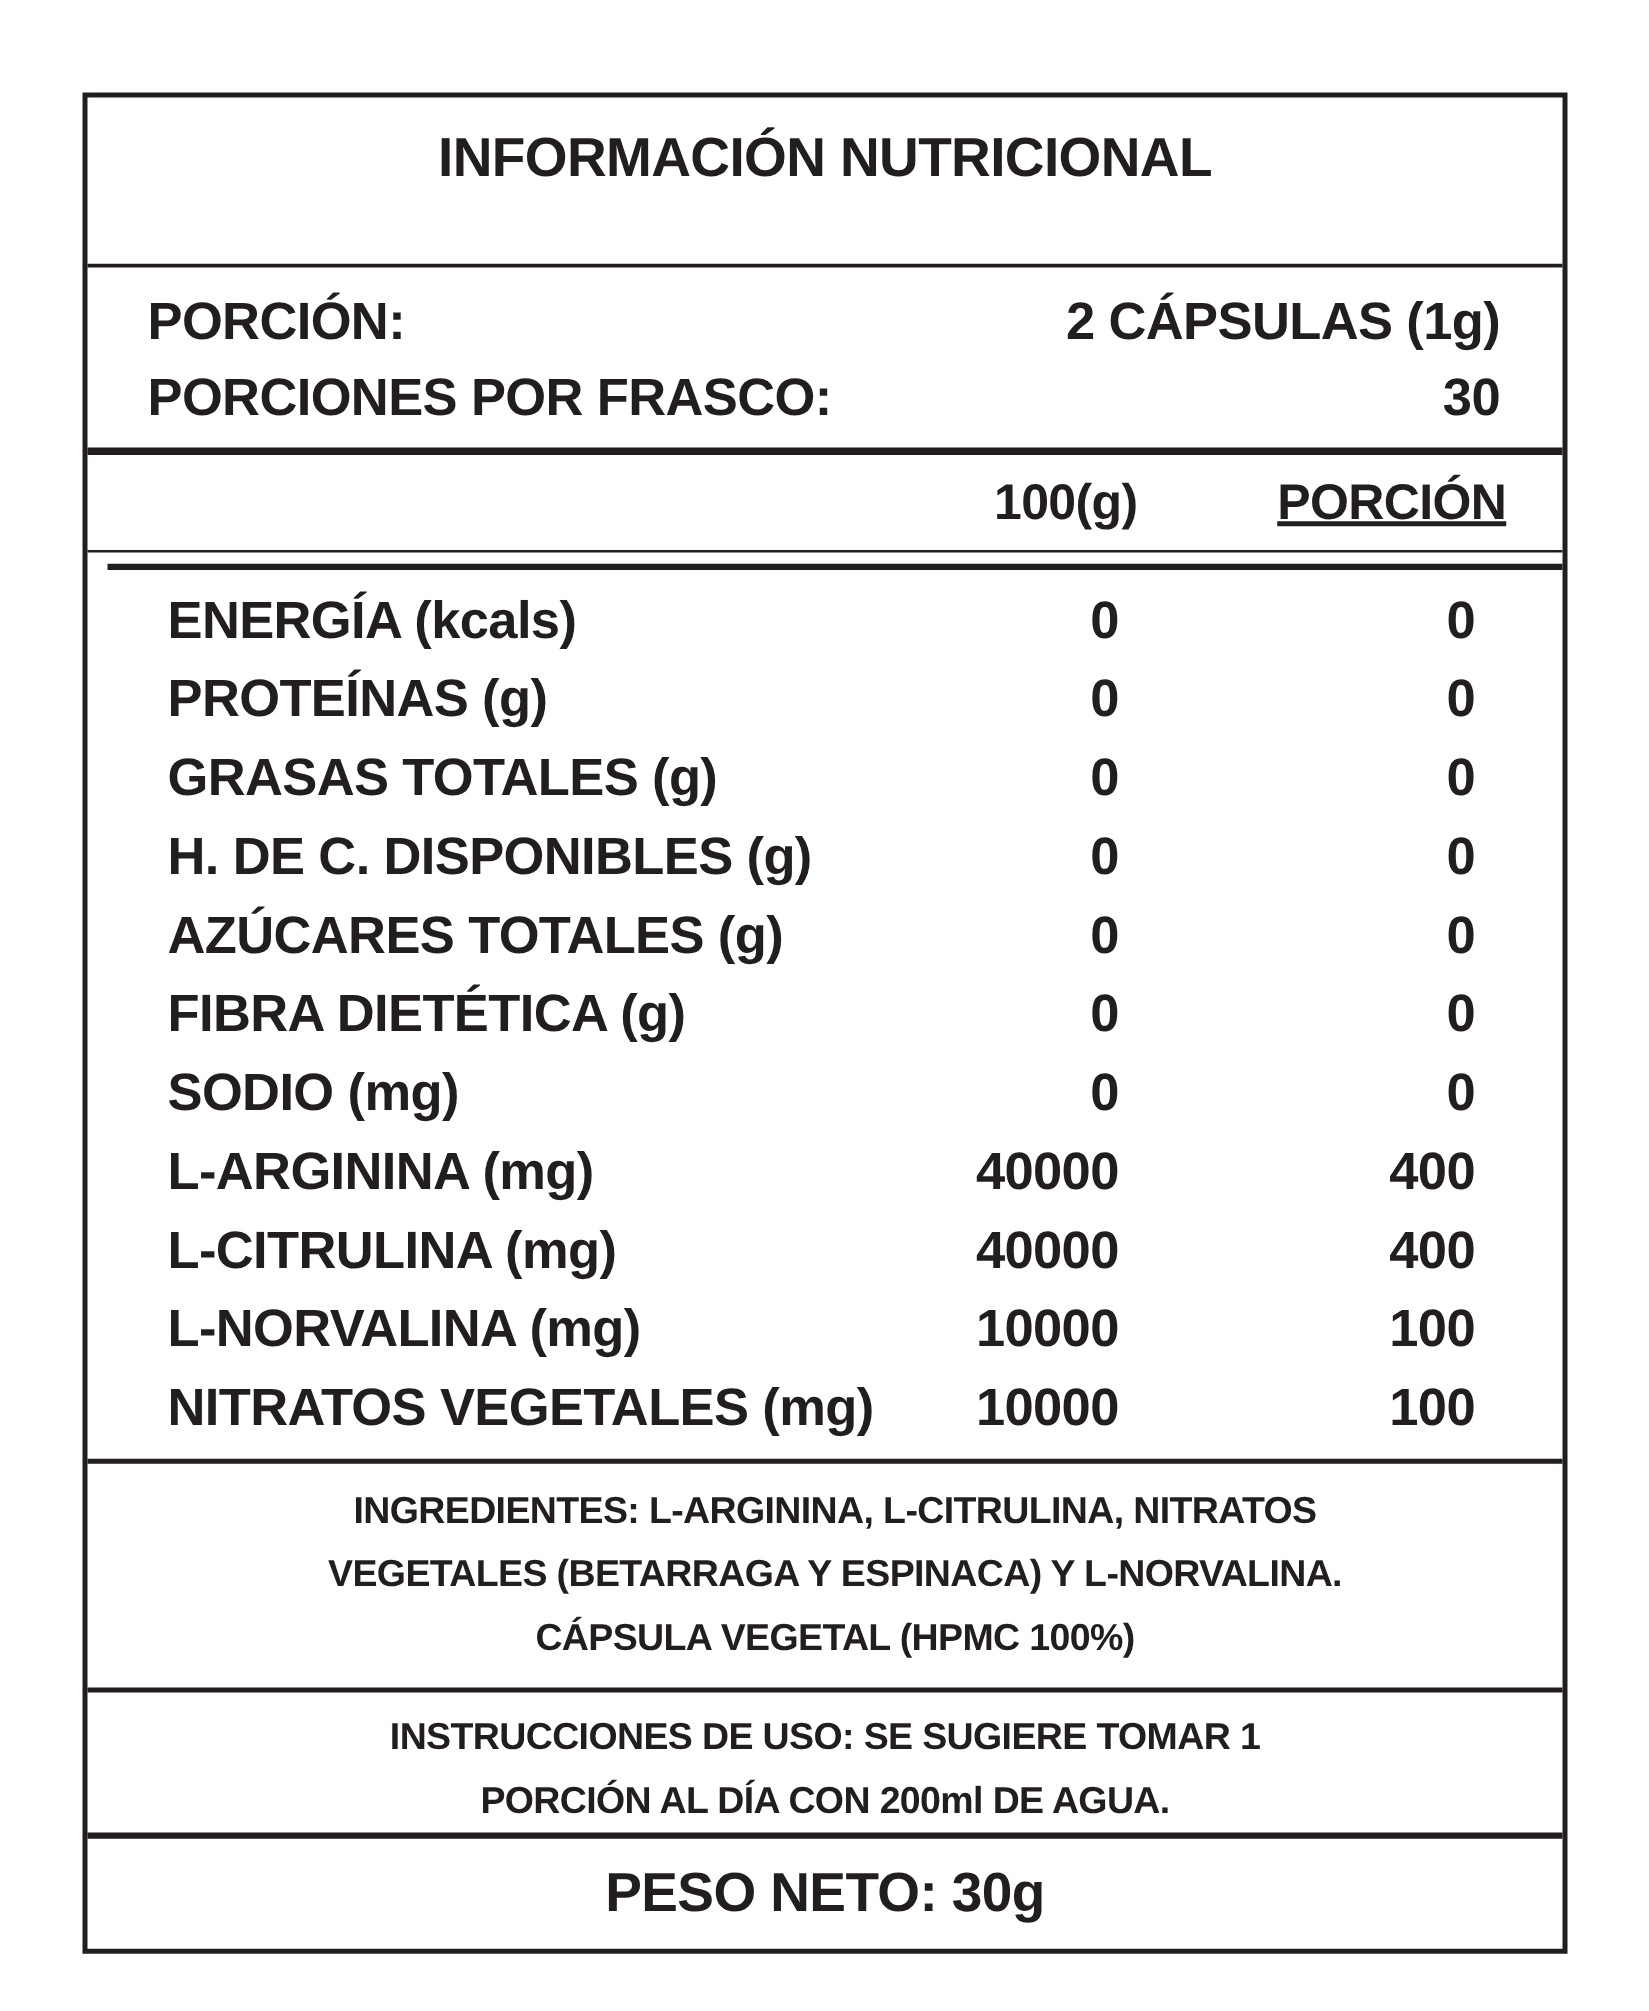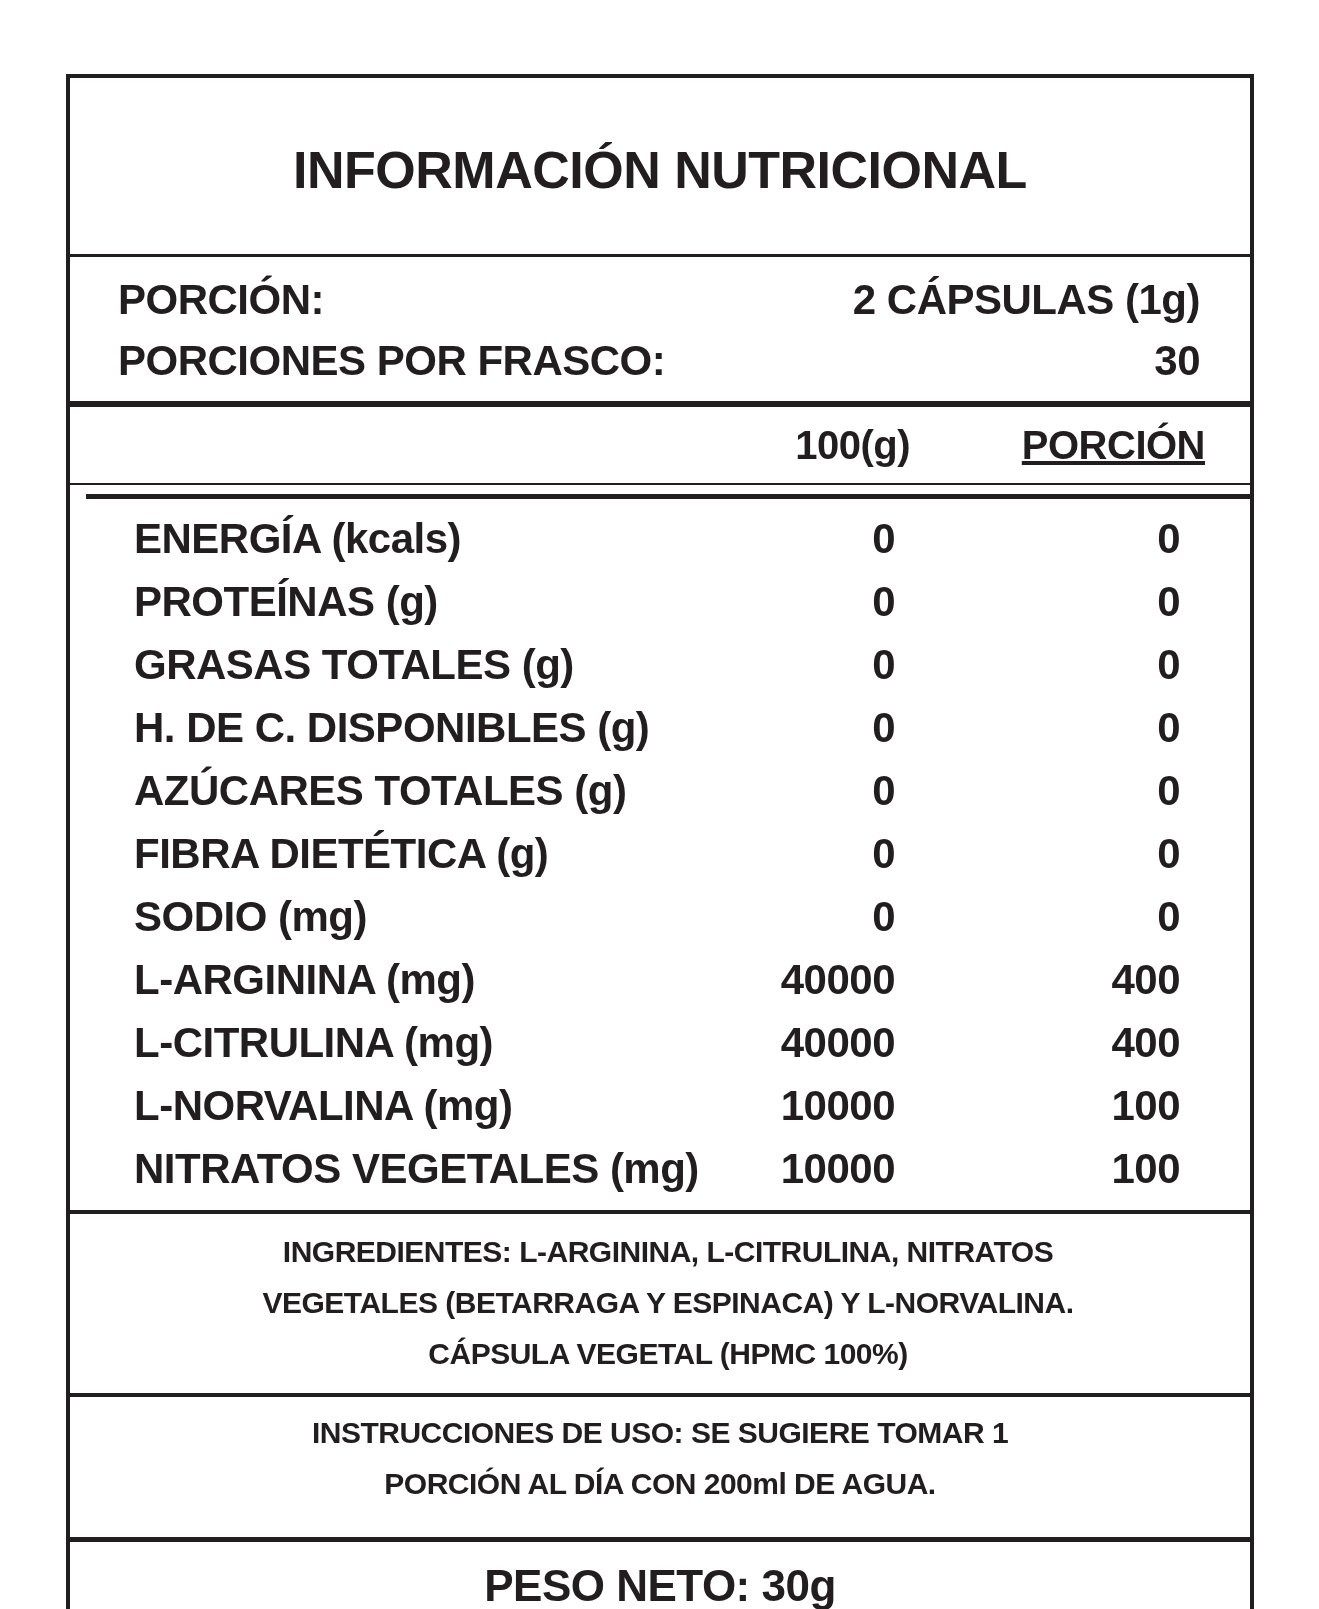--- a/index.html
+++ b/index.html
@@ -21,22 +21,21 @@
     border: 4px solid #221e1f;
     background: #ffffff;
     letter-spacing: -0.5px;
   }
   
   .sec-title {
     height: 97px;
     display: flex;
     align-items: center;
     justify-content: center;
-    font-size: 52px;
-    margin-top: 43px;
+    font-size: 44px;
   }
   
   .sec-serving {
     border-top: 3px solid #221e1f;
     padding: 12px 50px 10px 48px;
     margin-top: 36px;
   }
   .serving-row {
     display: flex;
     justify-content: space-between;
@@ -76,21 +75,21 @@
     font-size: 30px;
     line-height: 51px;
     padding: 12px 40px 14px 56px;
   }
   
   .sec-instructions {
     border-top: 4px solid #221e1f;
     text-align: center;
     font-size: 30px;
     line-height: 51px;
-    padding: 10px 40px 28px 40px;
+    padding: 10px 40px 0 40px;
   }
   
   .sec-peso {
     border-top: 5px solid #221e1f;
     text-align: center;
     font-size: 44px;
     line-height: 88px;
   }
 </style>
 </head>

